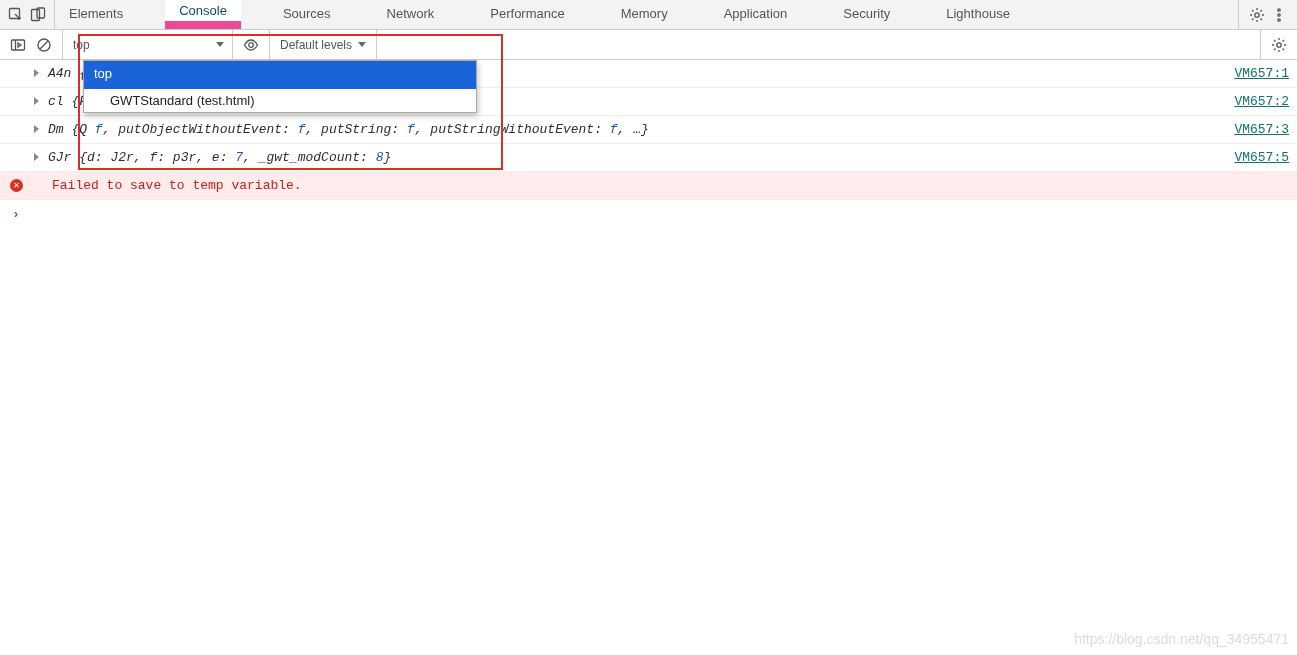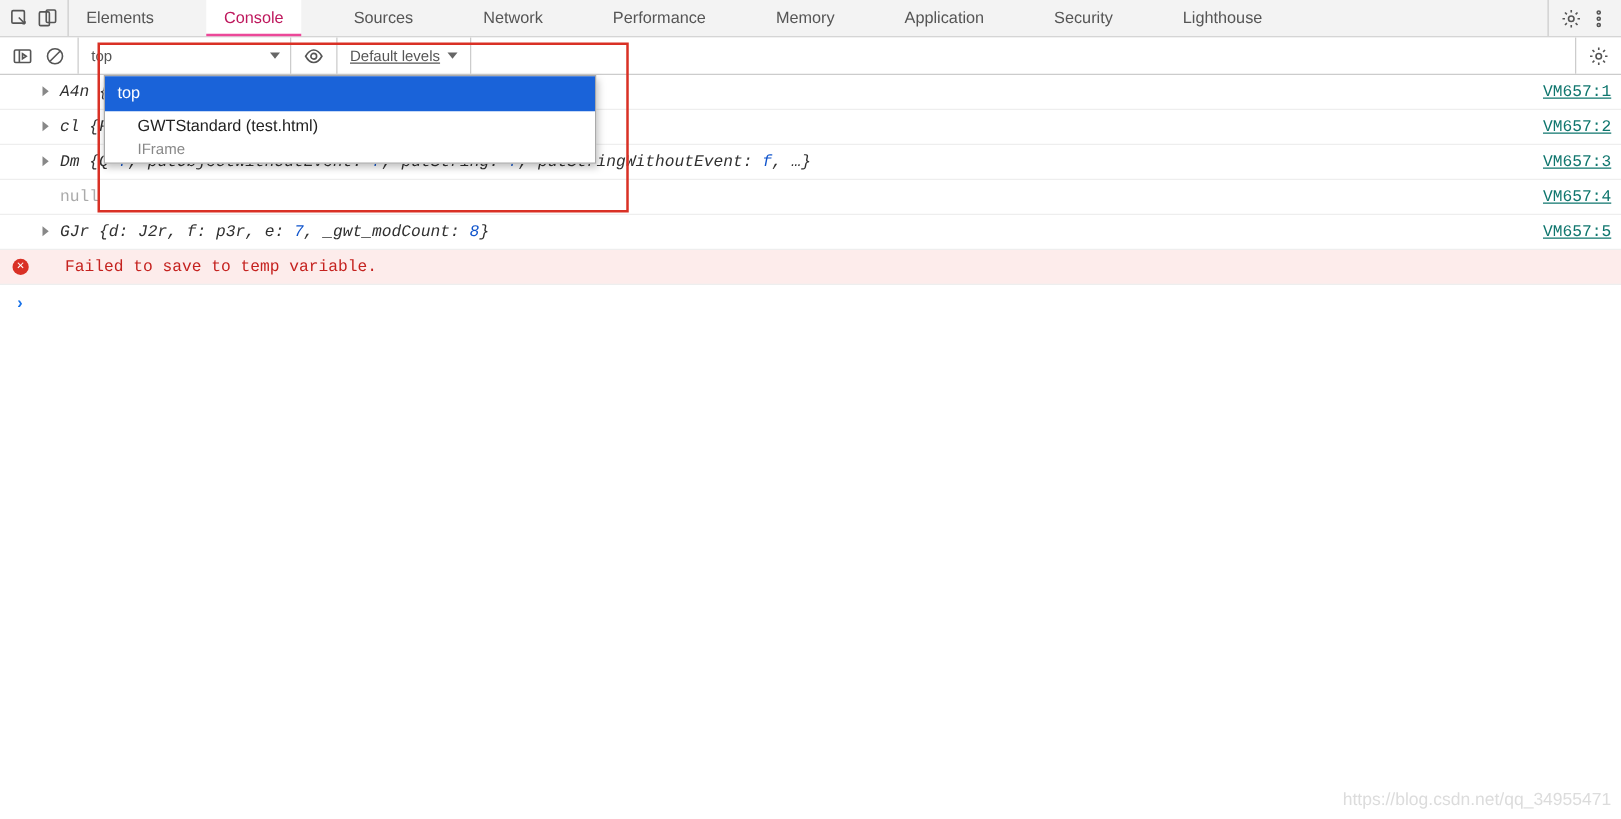--- a/index.html
+++ b/index.html
@@ -40,22 +40,22 @@
     gap: 28px;
   }
   .tabs-row .tab {
     padding: 0 14px;
     display: flex;
     align-items: center;
     cursor: pointer;
     border-bottom: 2px solid transparent;
   }
   .tabs-row .tab.active {
-    color: #be185d;
-    border-bottom: 2px solid #ec4899;
+    color: #0c4a6e;
+    border-bottom: 8px solid #ec4899;
     background: #fff;
   }
   .tabs-row .tail-icons {
     display: flex;
     align-items: center;
     gap: 6px;
     padding: 0 10px;
     border-left: 1px solid #ccc;
     height: 100%;
   }
@@ -124,21 +124,20 @@
   }
   .toolbar .filter-cell input::placeholder { color: #9a9a9a; }
   .toolbar .levels-cell {
     display: flex;
     align-items: center;
     gap: 6px;
     padding: 0 10px;
     height: 100%;
     border-right: 1px solid #ccc;
     cursor: pointer;
-    text-decoration: underline;
   }
   .toolbar .levels-cell .tri {
     width: 0; height: 0;
     border-left: 4px solid transparent;
     border-right: 4px solid transparent;
     border-top: 5px solid #666;
   }
   .toolbar .spacer { flex: 1; }
   .toolbar .gear-cell {
     border-left: 1px solid #ccc;
@@ -339,47 +338,40 @@
   </div>
 </div>
 
 <div class="dropdown">
   <div class="group-sel">
     <div>top</div>
   </div>
   <div class="frame-row">
     <span>GWTStandard (test.html)</span>
   </div>
-  <div class="frame-row muted">
-    <span>IFrame</span>
-  </div>
 </div>
 
 <div class="red-box"></div>
 
 <div class="console-area" id="console-output">
     <div class="line">
       <span class="arrow"></span>
       <div class="content"><span class="fn">A4n </span><span>{</span><span>                                                       load: </span><span class="kw">f</span><span>, loadByParam: </span><span class="kw">f</span><span>, loadPage: </span><span class="kw">f</span><span>, …}</span></div>
       <a class="src-link">VM657:1</a>
     </div>
     <div class="line">
       <span class="arrow"></span>
       <div class="content"><span class="fn">cl </span><span>{F</span><span>                                                      TableName: </span><span class="kw">f</span><span>, …}</span></div>
       <a class="src-link">VM657:2</a>
     </div>
     <div class="line">
       <span class="arrow"></span>
       <div class="content"><span class="fn">Dm </span><span>{Q</span><span>                                                    </span><span class="kw">f</span><span>, putObjectWithoutEvent: </span><span class="kw">f</span><span>, putString: </span><span class="kw">f</span><span>, putStringWithoutEvent: </span><span class="kw">f</span><span>, …}</span></div>
       <a class="src-link">VM657:3</a>
     </div>
-    <div class="line nullline">
-      <div class="content">null</div>
-      <a class="src-link">VM657:4</a>
-    </div>
     <div class="line">
       <span class="arrow"></span>
       <div class="content"><span class="fn">GJr </span><span>{d: J2r, f: p3r, e: </span><span class="num">7</span><span>, _gwt_modCount: </span><span class="num">8</span><span>}</span></div>
       <a class="src-link">VM657:5</a>
     </div>
     <div class="line error">
       <span class="err-icon">✕</span>
       <div class="content">Failed to save to temp variable.</div>
     </div>
     <div class="line prompt" style="border-bottom: none;">

